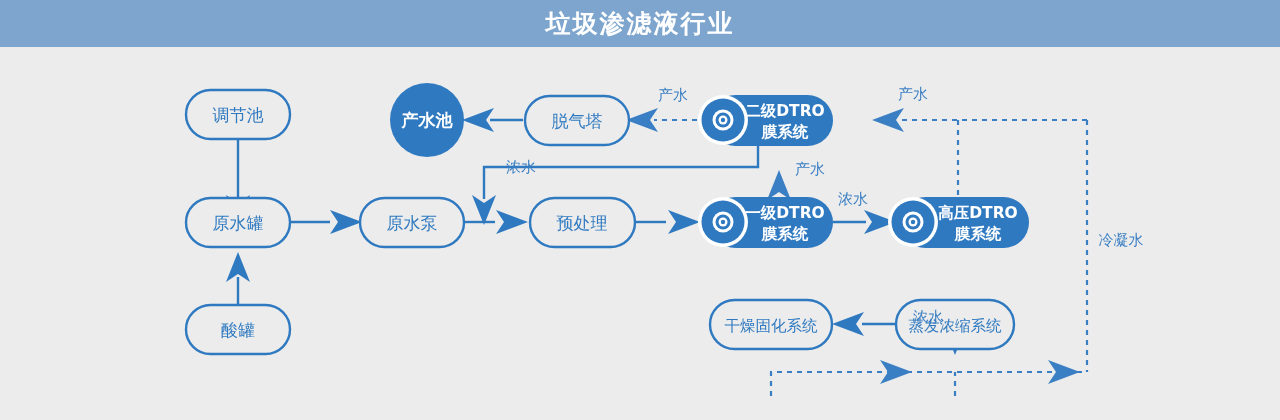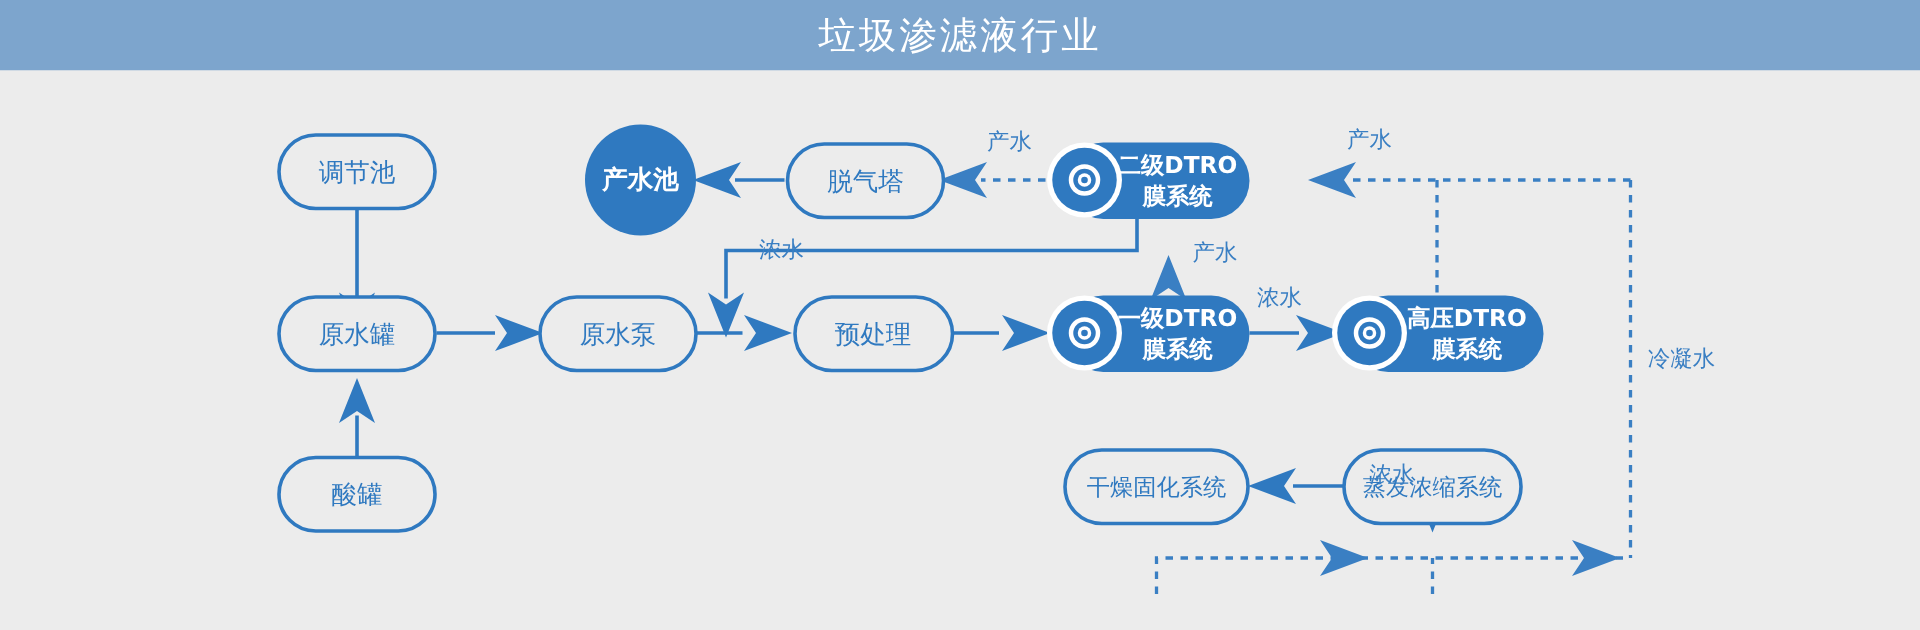--- a/index.html
+++ b/index.html
@@ -9,21 +9,21 @@
     font-family:"DejaVu Sans","Liberation Sans",sans-serif;
     overflow:hidden;
   }
   #app{position:relative;width:1280px;height:420px;}
   .header{
     position:absolute;left:0;top:0;width:1280px;height:47px;
     background:#7da5cd;
     display:flex;align-items:center;justify-content:center;
   }
   .header .title{
-    color:#ffffff;font-size:25px;font-weight:normal;letter-spacing:2px;
+    color:#ffffff;font-size:25px;font-weight:bold;letter-spacing:2px;
     font-family:"DejaVu Sans","Liberation Sans",sans-serif;
   }
   .canvas{position:absolute;left:0;top:47px;width:1280px;height:373px;background:#ececec;}
   svg{display:block;}
   .node-label{
     font-family:"DejaVu Sans","Liberation Sans",sans-serif;
     font-size:17px;fill:#2f79c0;text-anchor:middle;dominant-baseline:middle;
   }
   .node-label.white{fill:#ffffff;font-weight:bold;}
   .node-label.small{font-size:15.5px;}

